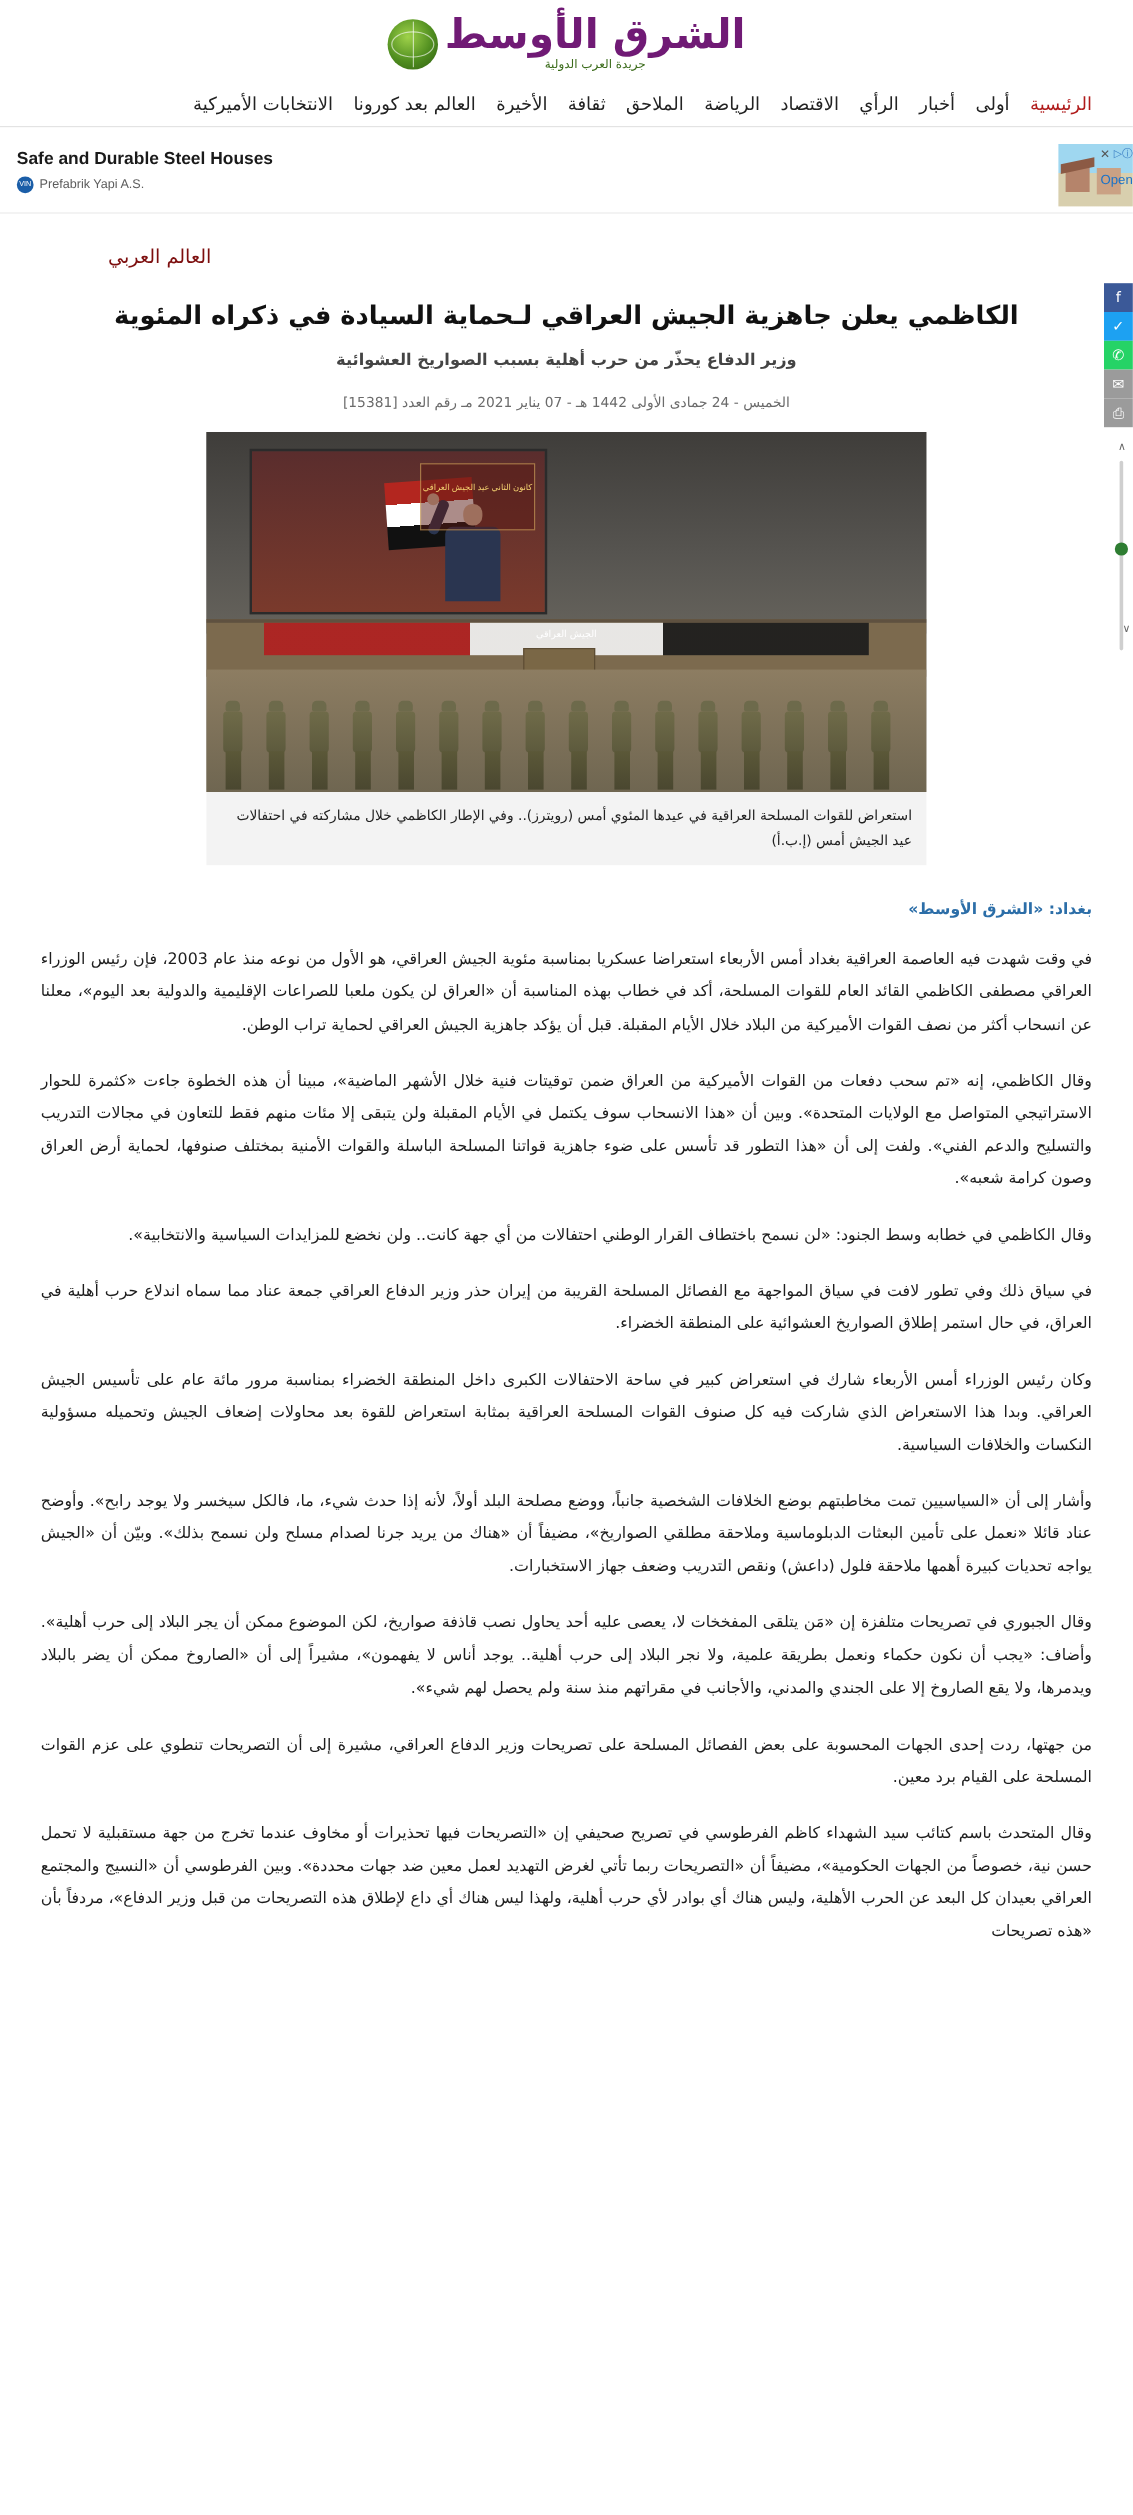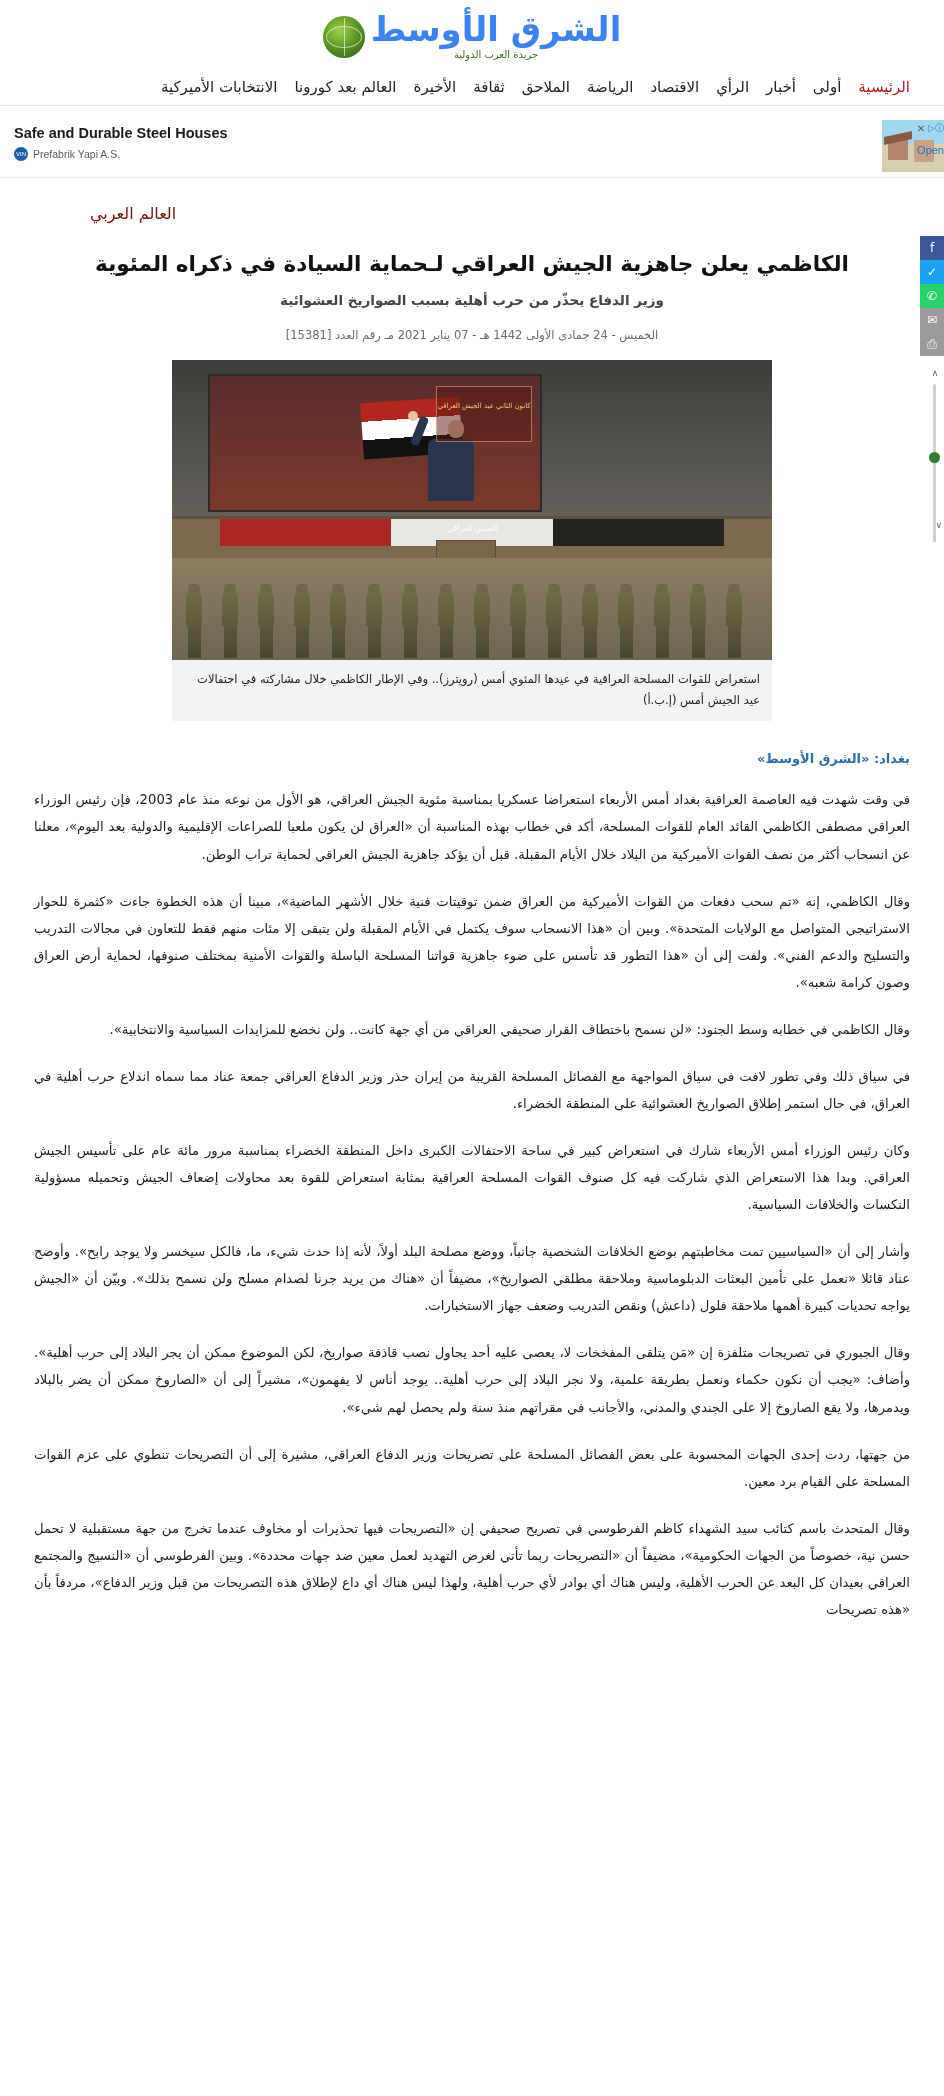--- a/index.html
+++ b/index.html
@@ -48,21 +48,21 @@
     background: rgba(255,255,255,.6);
   }
   .logo-text {
     display: flex;
     flex-direction: column;
     align-items: center;
   }
   .logo-ar {
     font-size: 34px;
     font-weight: bold;
-    color: #3b82f6;
+    color: #701a75;
     letter-spacing: -1px;
     line-height: 1;
     white-space: nowrap;
   }
   .logo-sub {
     font-size: 10px;
     color: #3c6c1c;
     margin-top: 3px;
     white-space: nowrap;
   }
@@ -195,24 +195,25 @@
     background: linear-gradient(90deg,#b02020 0 34%, #f1f1f1 34% 66%, #1c1c1c 66% 100%);
     opacity: .92;
   }
   .photo .banner-text {
     position: absolute; left: 0; right: 0; top: 54.5%;
     text-align: center; font-size: 8px; color: #fff;
   }
   .photo .screen {
     position: absolute;
     left: 36px; top: 14px;
-    width: 334px; height: 138px;
+    width: 248px; height: 138px;
     background: linear-gradient(#5a2d2d,#7a3a2c);
     border: 2px solid #2b2b2b;
     overflow: hidden;
+    font-family: Liberation Serif, serif;
   }
   .photo .screen .scr-flag {
     position: absolute; left: 46%; top: 18%; width: 30%; height: 42%;
     background: linear-gradient(#b3261f 0 33%, #ffffff 33% 66%, #111 66% 100%);
     transform: rotate(-4deg);
   }
   .photo .screen .scr-man-head {
     position: absolute; left: 72%; top: 33%; width: 16px; height: 18px;
     background: #e3c4a6; border-radius: 45%;
   }
@@ -494,21 +495,21 @@
         </div>
       </div>
       <figcaption>استعراض للقوات المسلحة العراقية في عيدها المئوي أمس (رويترز).. وفي الإطار الكاظمي خلال مشاركته في احتفالات عيد الجيش أمس (إ.ب.أ)</figcaption>
     </figure>
 
     <div class="byline">بغداد: «الشرق الأوسط»</div>
 
     <div class="body">
       <p>في وقت شهدت فيه العاصمة العراقية بغداد أمس الأربعاء استعراضا عسكريا بمناسبة مئوية الجيش العراقي، هو الأول من نوعه منذ عام 2003، فإن رئيس الوزراء العراقي مصطفى الكاظمي القائد العام للقوات المسلحة، أكد في خطاب بهذه المناسبة أن «العراق لن يكون ملعبا للصراعات الإقليمية والدولية بعد اليوم»، معلنا عن انسحاب أكثر من نصف القوات الأميركية من البلاد خلال الأيام المقبلة. قبل أن يؤكد جاهزية الجيش العراقي لحماية تراب الوطن.</p>
       <p>وقال الكاظمي، إنه «تم سحب دفعات من القوات الأميركية من العراق ضمن توقيتات فنية خلال الأشهر الماضية»، مبينا أن هذه الخطوة جاءت «كثمرة للحوار الاستراتيجي المتواصل مع الولايات المتحدة». وبين أن «هذا الانسحاب سوف يكتمل في الأيام المقبلة ولن يتبقى إلا مئات منهم فقط للتعاون في مجالات التدريب والتسليح والدعم الفني». ولفت إلى أن «هذا التطور قد تأسس على ضوء جاهزية قواتنا المسلحة الباسلة والقوات الأمنية بمختلف صنوفها، لحماية أرض العراق وصون كرامة شعبه».</p>
-      <p>وقال الكاظمي في خطابه وسط الجنود: «لن نسمح باختطاف القرار صحيفي العراقي من أي جهة كانت.. ولن نخضع للمزايدات السياسية والانتخابية».</p>
+      <p>وقال الكاظمي في خطابه وسط الجنود: «لن نسمح باختطاف القرار الوطني احتفالات من أي جهة كانت.. ولن نخضع للمزايدات السياسية والانتخابية».</p>
       <p>في سياق ذلك وفي تطور لافت في سياق المواجهة مع الفصائل المسلحة القريبة من إيران حذر وزير الدفاع العراقي جمعة عناد مما سماه اندلاع حرب أهلية في العراق، في حال استمر إطلاق الصواريخ العشوائية على المنطقة الخضراء.</p>
       <p>وكان رئيس الوزراء أمس الأربعاء شارك في استعراض كبير في ساحة الاحتفالات الكبرى داخل المنطقة الخضراء بمناسبة مرور مائة عام على تأسيس الجيش العراقي. وبدا هذا الاستعراض الذي شاركت فيه كل صنوف القوات المسلحة العراقية بمثابة استعراض للقوة بعد محاولات إضعاف الجيش وتحميله مسؤولية النكسات والخلافات السياسية.</p>
       <p>وأشار إلى أن «السياسيين تمت مخاطبتهم بوضع الخلافات الشخصية جانباً، ووضع مصلحة البلد أولاً، لأنه إذا حدث شيء، ما، فالكل سيخسر ولا يوجد رابح». وأوضح عناد قائلا «نعمل على تأمين البعثات الدبلوماسية وملاحقة مطلقي الصواريخ»، مضيفاً أن «هناك من يريد جرنا لصدام مسلح ولن نسمح بذلك». وبيّن أن «الجيش يواجه تحديات كبيرة أهمها ملاحقة فلول (داعش) ونقص التدريب وضعف جهاز الاستخبارات.</p>
       <p>وقال الجبوري في تصريحات متلفزة إن «مَن يتلقى المفخخات لا، يعصى عليه أحد يحاول نصب قاذفة صواريخ، لكن الموضوع ممكن أن يجر البلاد إلى حرب أهلية». وأضاف: «يجب أن نكون حكماء ونعمل بطريقة علمية، ولا نجر البلاد إلى حرب أهلية.. يوجد أناس لا يفهمون»، مشيراً إلى أن «الصاروخ ممكن أن يضر بالبلاد ويدمرها، ولا يقع الصاروخ إلا على الجندي والمدني، والأجانب في مقراتهم منذ سنة ولم يحصل لهم شيء».</p>
       <p>من جهتها، ردت إحدى الجهات المحسوبة على بعض الفصائل المسلحة على تصريحات وزير الدفاع العراقي، مشيرة إلى أن التصريحات تنطوي على عزم القوات المسلحة على القيام برد معين.</p>
       <p>وقال المتحدث باسم كتائب سيد الشهداء كاظم الفرطوسي في تصريح صحيفي إن «التصريحات فيها تحذيرات أو مخاوف عندما تخرج من جهة مستقبلية لا تحمل حسن نية، خصوصاً من الجهات الحكومية»، مضيفاً أن «التصريحات ربما تأتي لغرض التهديد لعمل معين ضد جهات محددة». وبين الفرطوسي أن «النسيج والمجتمع العراقي بعيدان كل البعد عن الحرب الأهلية، وليس هناك أي بوادر لأي حرب أهلية، ولهذا ليس هناك أي داع لإطلاق هذه التصريحات من قبل وزير الدفاع»، مردفاً بأن «هذه تصريحات</p>
     </div>
   </article>
 
 </div>

